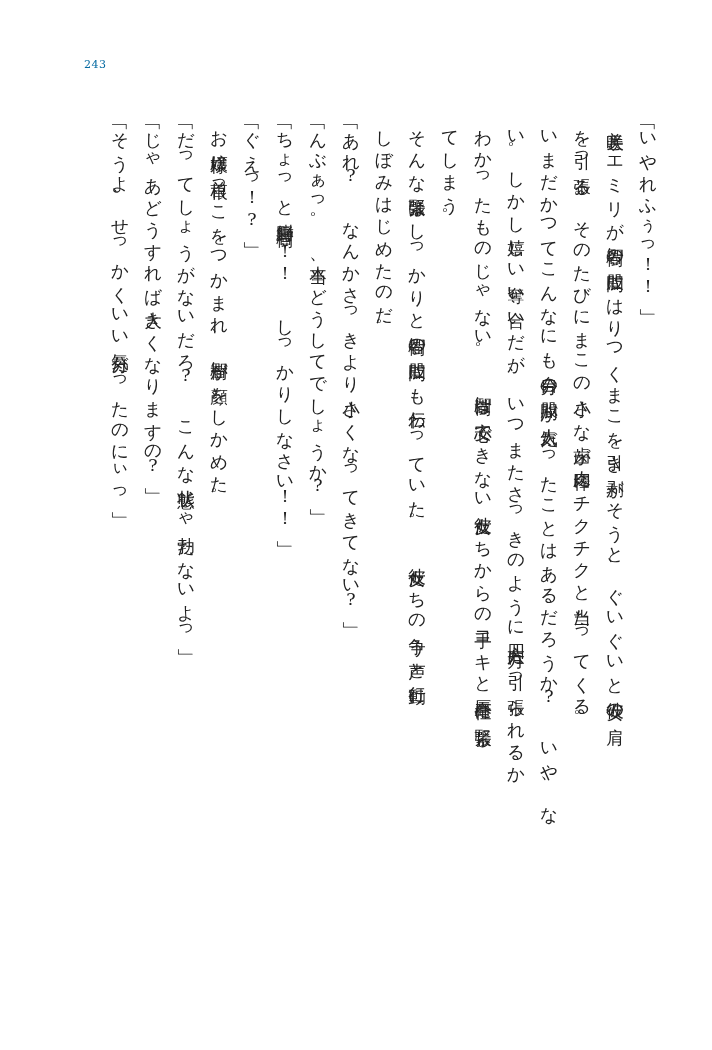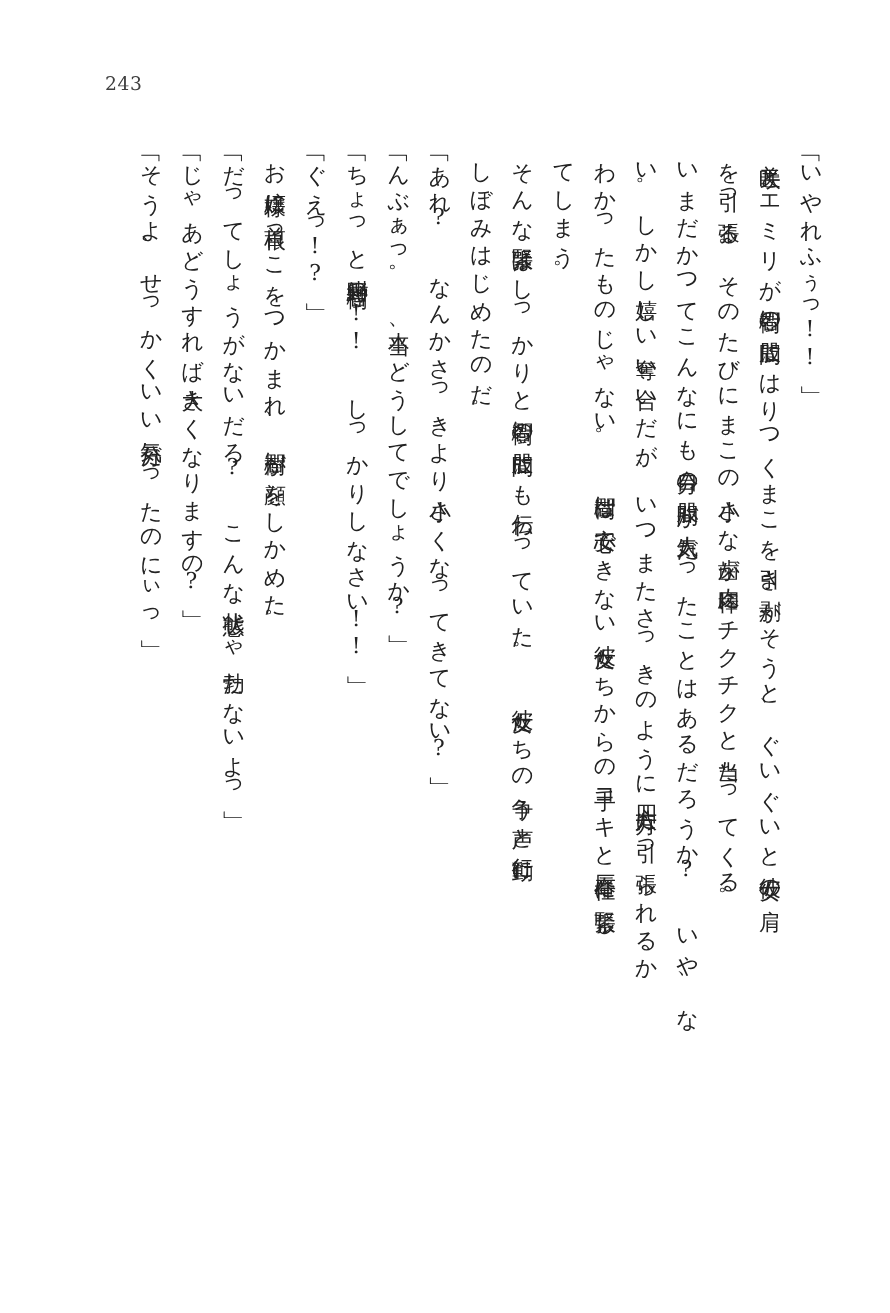--- a/index.html
+++ b/index.html
@@ -21,23 +21,23 @@
     height: 1050px;
     background: #ffffff;
     box-sizing: border-box;
   }
 
   
   #page-number {
     position: absolute;
     top: 58px;
     left: 84px;
-    font-size: 15px;
+    font-size: 11px;
     letter-spacing: 0.5px;
-    color: #404040;
+    color: #0369a1;
     font-family: "DejaVu Serif", "Liberation Serif", serif;
   }
 
   
   #text-block {
     position: absolute;
     top: 118px;
     right: 56px;
     height: 870px;
     display: flex;

